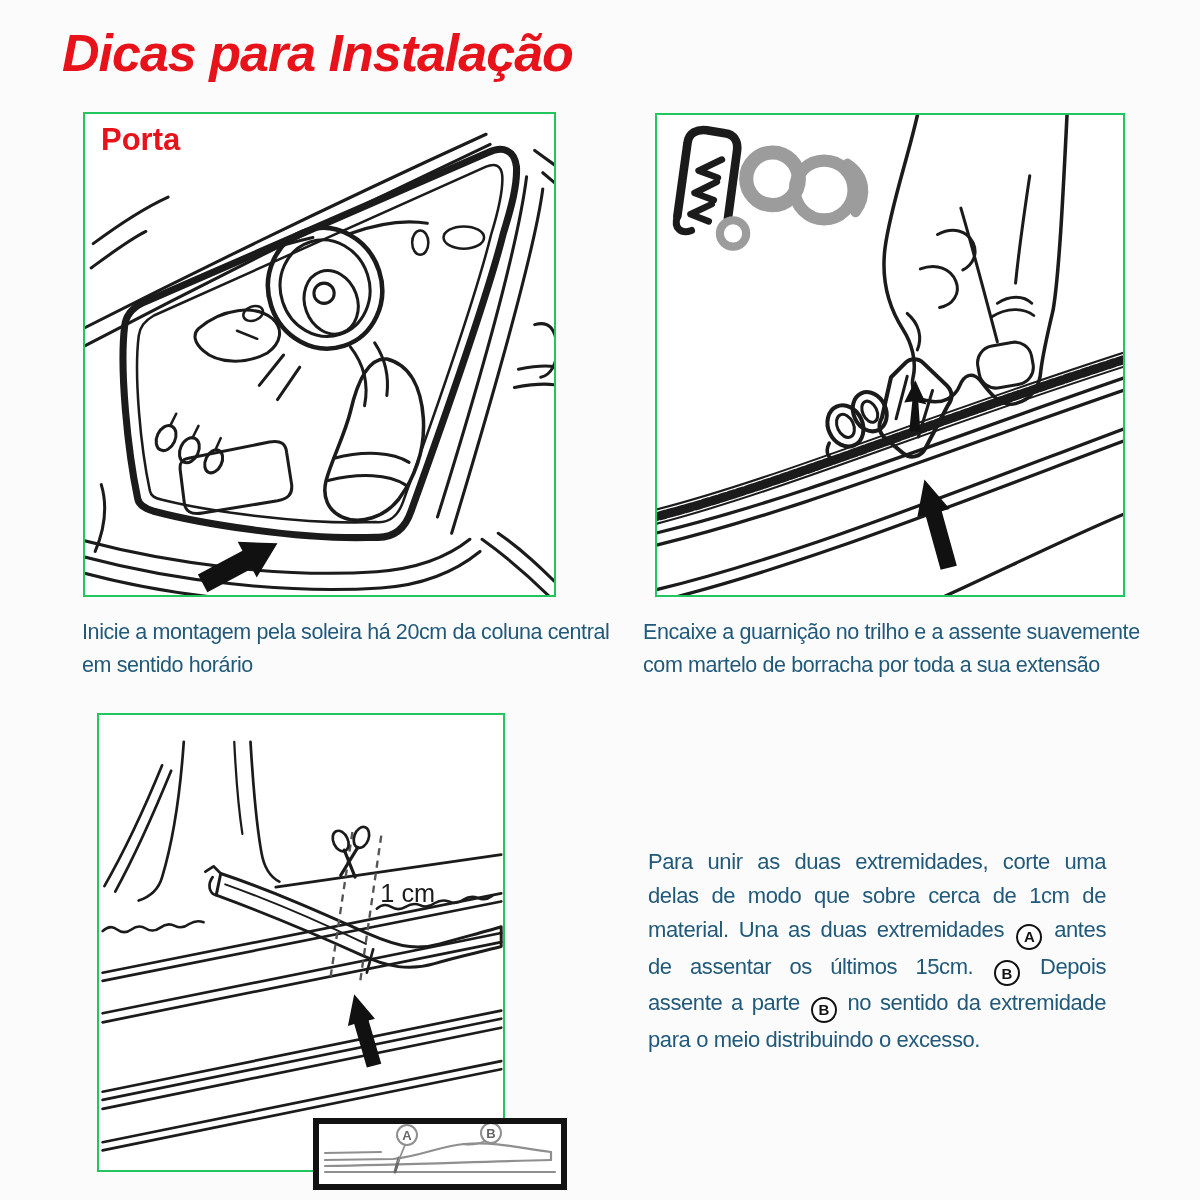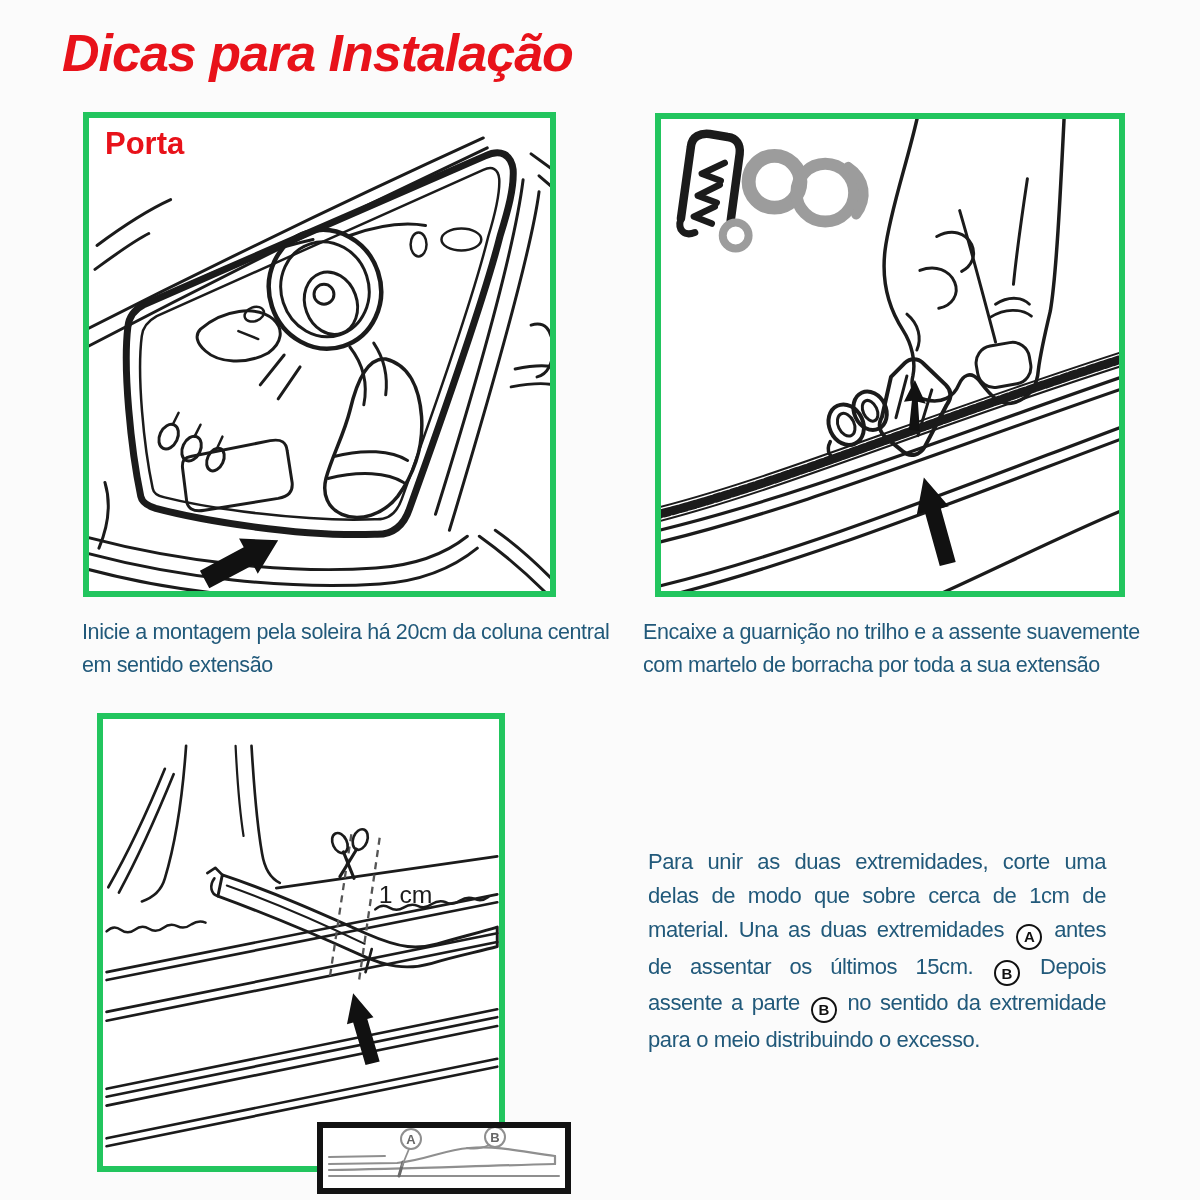--- a/index.html
+++ b/index.html
@@ -1,20 +1,20 @@
 <!DOCTYPE html>
 <html><head>
 <meta charset="utf-8">
 <style>
   html,body{margin:0;padding:0;background:#fbfbfb;}
   .stage{position:relative;width:1200px;height:1200px;background:#fbfbfb;overflow:hidden;
          font-family:"Liberation Sans",sans-serif;color:#1b1b1b;}
   .title{position:absolute;left:62px;top:2px;font-size:52px;font-weight:bold;font-style:italic;
          color:#e8121a;letter-spacing:-1px;white-space:nowrap;margin-top:21px;}
-  .panel{position:absolute;background:#ffffff;border:6px solid #22c55e;box-sizing:border-box;}
+  .panel{position:absolute;background:#ffffff;border:2px solid #22c55e;box-sizing:border-box;}
   .panel svg{display:block;width:100%;height:100%;}
   #panel-door{left:83px;top:112px;width:473px;height:485px;}
   #panel-fit{left:655px;top:113px;width:470px;height:484px;}
   #panel-cut{left:97px;top:713px;width:408px;height:459px;overflow:visible;}
   .porta-label{position:absolute;left:16px;top:8px;font-size:31px;font-weight:bold;color:#e8121a;z-index:3;}
   .caption{position:absolute;font-size:21.5px;line-height:33px;letter-spacing:-0.4px;color:#21597a;}
   #caption-door{left:82px;top:616px;width:550px;}
   #caption-fit{left:643px;top:616px;width:510px;}
   .paragraph{position:absolute;left:648px;top:845px;width:458px;font-size:22px;line-height:34px;
              letter-spacing:-0.4px;color:#21597a;text-align:justify;}
@@ -163,21 +163,21 @@
         <circle cx="165" cy="74" r="29" stroke-width="12"></circle>
         <circle cx="75" cy="117" r="13" stroke-width="8"></circle>
         <path d="M 188,48 C 206,60 208,80 196,96" stroke-width="10"></path>
       </g>
       <g>
         <path fill="#111" stroke="none" d="M 264,360 L 257,397 L 265,395 L 280,449 L 296,445 L 281,391 L 289,389 Z"></path>
       </g>
     </svg>
   </div>
 
-  <div class="caption" id="caption-door">Inicie a montagem pela soleira há 20cm da coluna central em sentido extensão</div>
+  <div class="caption" id="caption-door">Inicie a montagem pela soleira há 20cm da coluna central em sentido horário</div>
   <div class="caption" id="caption-fit">Encaixe a guarnição no trilho e a assente suavemente com martelo de borracha por toda a sua extensão</div>
 
   <div class="panel" id="panel-cut">
     <svg viewBox="0 0 448 449">
 
       <g class="stroke" stroke-width="3">
         <path d="M 6,162 C 30,120 52,72 70,28"></path>
         <path d="M 18,168 C 42,124 62,78 80,34"></path>
         <path d="M 94,2 C 90,60 82,112 70,152 C 66,166 56,174 44,178"></path>
         <path d="M 168,2 C 171,52 175,96 180,124 C 183,142 190,152 200,157"></path>

